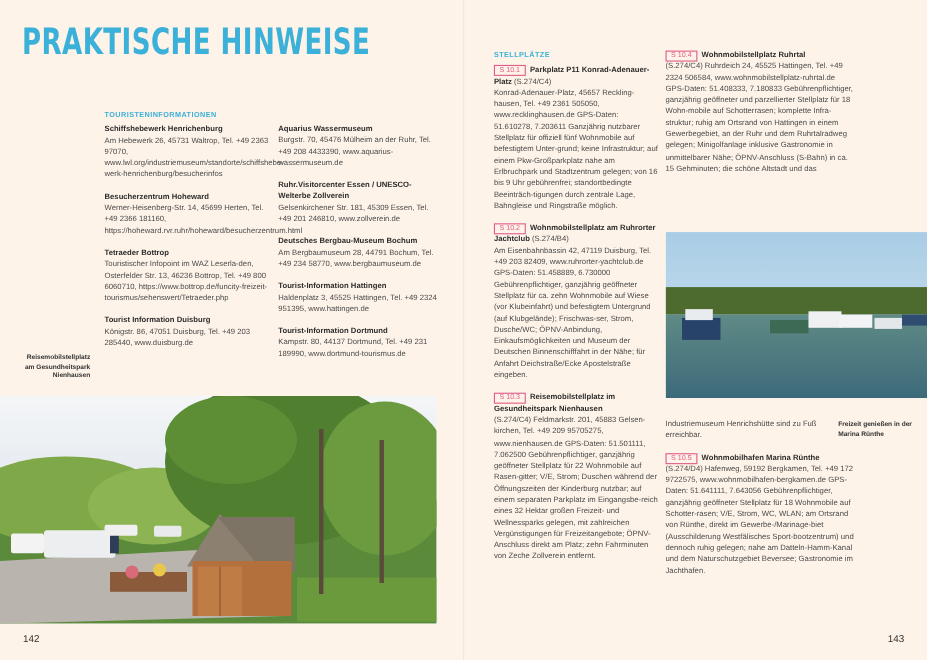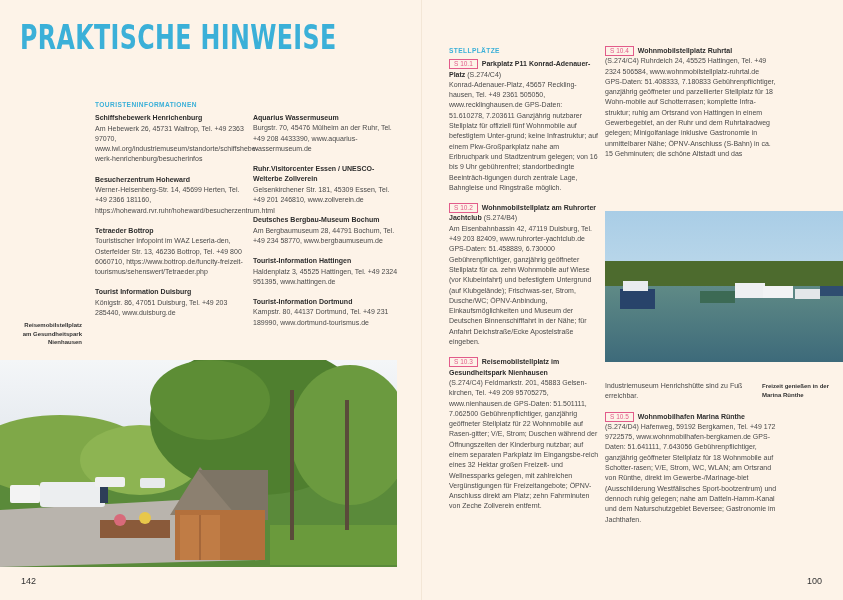--- a/index.html
+++ b/index.html
@@ -179,14 +179,14 @@
       <div class="entry-text">Industriemuseum Henrichshütte sind zu Fuß erreichbar.</div>
     </div>
     <div class="entry">
       <span class="badge">S 10.5</span><span class="entry-name">Wohnmobilhafen Marina Rünthe</span>
       <div class="entry-text">(S.274/D4) Hafenweg, 59192 Bergkamen, Tel. +49 172 9722575, www.wohnmobilhafen-bergkamen.de GPS-Daten: 51.641111, 7.643056 Gebührenpflichtiger, ganzjährig geöffneter Stellplatz für 18 Wohnmobile auf Schotter-rasen; V/E, Strom, WC, WLAN; am Ortsrand von Rünthe, direkt im Gewerbe-/Marinage-biet (Ausschilderung Westfälisches Sport-bootzentrum) und dennoch ruhig gelegen; nahe am Datteln-Hamm-Kanal und dem Naturschutzgebiet Beversee; Gastronomie im Jachthafen.</div>
     </div>
   </div>
 
   <div class="caption" style="left:762px; top:382px; width:70px;">Freizeit genießen in der Marina Rünthe</div>
 
-  <div class="page-num" style="left:807px; top:576px;">100</div>
+  <div class="page-num" style="left:807px; top:576px;">143</div>
 </div>
 
 </body></html>

